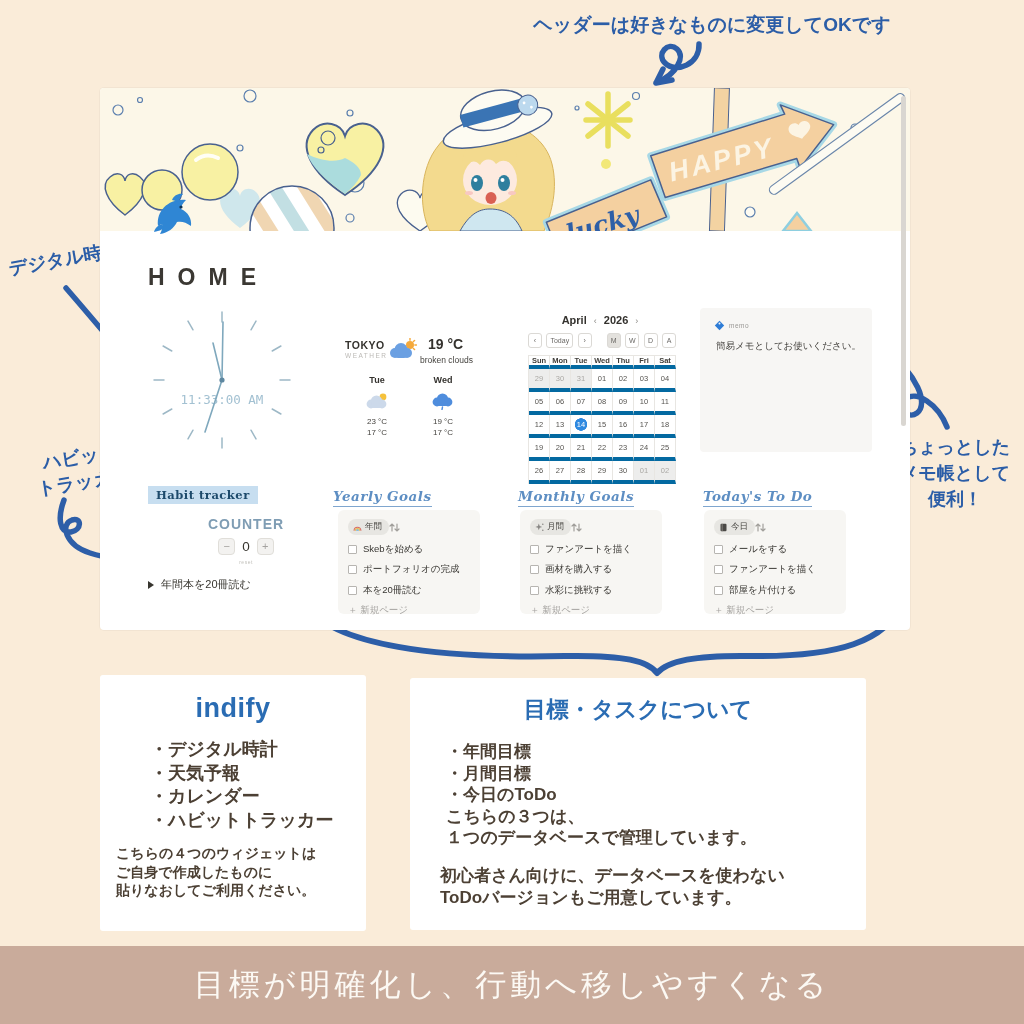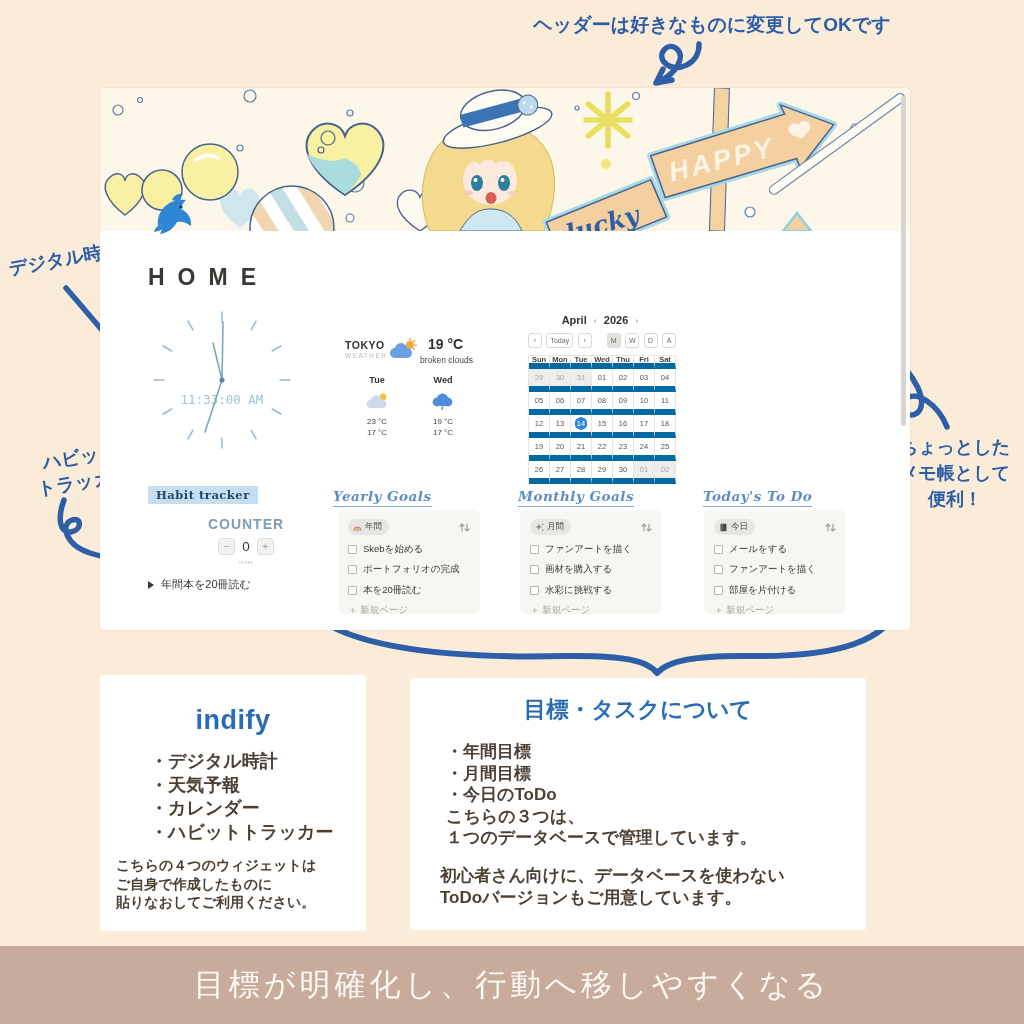--- a/index.html
+++ b/index.html
@@ -56,21 +56,21 @@
   .cal-head .chev { color:#8a8884; font-size:9px; font-weight:400; padding:0 4px; cursor:default; }
   .cal-ctrl { position:relative; margin-top:7px; height:16px; }
   .cbtn { display:inline-block; height:15px; line-height:13px; font-size:7px; color:#6b6966;
           background:#fff; border:1px solid #dbd9d5; border-radius:3px; text-align:center;
           vertical-align:top; padding:0 3px; }
   .cbtn.sel { background:#e3e1dd; }
   .ctrl-l { position:absolute; left:0; }
   .ctrl-r { position:absolute; right:0; }
   .cal-grid { margin-top:6px; display:grid; grid-template-columns:repeat(7,21px);
               border-top:1px solid #e8e6e2; border-left:1px solid #e8e6e2; width:148px;}
-  .cal-grid span { border-right:1px solid #e8e6e2; border-bottom:6px solid #0369a1;
+  .cal-grid span { border-right:1px solid #e8e6e2; border-bottom:4px solid #0369a1;
                    display:flex; align-items:center; justify-content:center; }
   .ch { height:13px; font-size:7.5px; font-weight:700; color:#3f3d39; }
   .cc { height:23px; font-size:7.5px; color:#55534f; }
   .cc.mu { background:#ededec; color:#aaa8a4; }
   .cc.sel { color:#fff; background:radial-gradient(circle at 50% 50%, #2f89e0 0 6px, transparent 6.5px); }
 
   
   .memo { position:absolute; left:600px; top:220px; width:172px; height:144px;
           background:#f7f6f4; border-radius:4px; }
   .memo-tag { position:absolute; left:14px; top:12px; display:flex; align-items:center; gap:4px;
@@ -96,34 +96,34 @@
   .toggle-row .txt { font-size:11px; color:#37352f; }
 
   
   .gt { position:absolute; top:400px; font-family:"DejaVu Serif", serif; font-style:italic;
         font-weight:700; font-size:13.5px; color:#5d8ec3; border-bottom:1.5px solid #7fa6cf;
         padding-bottom:2px; letter-spacing:.5px; }
   .gt1 { left:233px; } .gt2 { left:418px; } .gt3 { left:603px; }
   .gcard { position:absolute; top:422px; width:142px; height:104px; background:#f7f6f3;
            border-radius:6px; padding:9px 10px; }
   .gc1 { left:238px; } .gc2 { left:420px; } .gc3 { left:604px; }
-  .gcard .row1 { display:flex; align-items:center; justify-content:space-between; }
+  .gcard .row1 { display:flex; align-items:center; }
   .pill { display:inline-flex; align-items:center; gap:3px; background:#e7e6e2; border-radius:10px;
           padding:2px 7px 2px 5px; font-size:8.5px; color:#45433f; }
   .chk-row { margin-top:7.5px; display:flex; align-items:center; gap:6px; }
   .chk { width:9px; height:9px; border:1px solid #b7b5b1; background:#fff; border-radius:1px; flex:none;}
   .chk-label { font-size:9.5px; color:#393733; }
   .newpage { margin-top:7px; font-size:9.5px; color:#a5a3a0; }
 
   
   .box { position:absolute; background:#fff; border-radius:3px; color:#4c4034; }
   .box-indify { left:100px; top:675px; width:266px; height:256px; }
   .box-tasks  { left:410px; top:678px; width:456px; height:252px; }
   .box-title { text-align:center; font-weight:800; color:#2a6cb3; }
-  .box-indify .box-title { margin-top:30px; font-size:27px; letter-spacing:.5px; }
+  .box-indify .box-title { margin-top:18px; font-size:27px; letter-spacing:.5px; }
   .box-tasks  .box-title { margin-top:16px; font-size:22.5px; }
   .ind-list { margin:14px 0 0 50px; font-size:18px; font-weight:800; line-height:23.5px; }
   .ind-note { margin:12px 0 0 16px; font-size:14px; font-weight:700; line-height:18.5px; }
   .task-list { margin:16px 0 0 36px; font-size:17px; font-weight:800; line-height:21.5px; }
   .task-note { margin:16px 0 0 30px; font-size:17px; font-weight:800; line-height:22px; }
 
   
   .banner { position:absolute; left:0; top:946px; width:1024px; height:78px; background:#c9ab9b;
             display:flex; align-items:center; justify-content:center; }
   .banner div { font-family:"DejaVu Serif", serif; font-size:31px; color:#fcf9f4; letter-spacing:4px; }
@@ -409,20 +409,30 @@
       <span class="cc">26</span>
       <span class="cc">27</span>
       <span class="cc">28</span>
       <span class="cc">29</span>
       <span class="cc">30</span>
       <span class="cc mu">01</span>
       <span class="cc mu">02</span>
     </div>
   </div>
 
+  <div class="memo">
+    <div class="memo-tag">
+      <svg width="11" height="11" viewBox="0 0 11 11">
+        <path d="M5.5 0.8 L10.2 5.5 L5.5 10.2 L0.8 5.5 Z" fill="#2e7cd6"></path>
+        <circle cx="5.5" cy="3.4" r="1" fill="#f7f6f4"></circle>
+      </svg>
+      <span>memo</span>
+    </div>
+    <div class="memo-text">簡易メモとしてお使いください。</div>
+  </div>
 
   <div class="habit-label">Habit tracker</div>
   <div class="counter-title">COUNTER</div>
   <div class="counter">
     <div class="cnt-btn">−</div>
     <div class="cnt-val">0</div>
     <div class="cnt-btn">+</div>
   </div>
   <div class="cnt-unit">reset</div>
   <div class="toggle-row">

